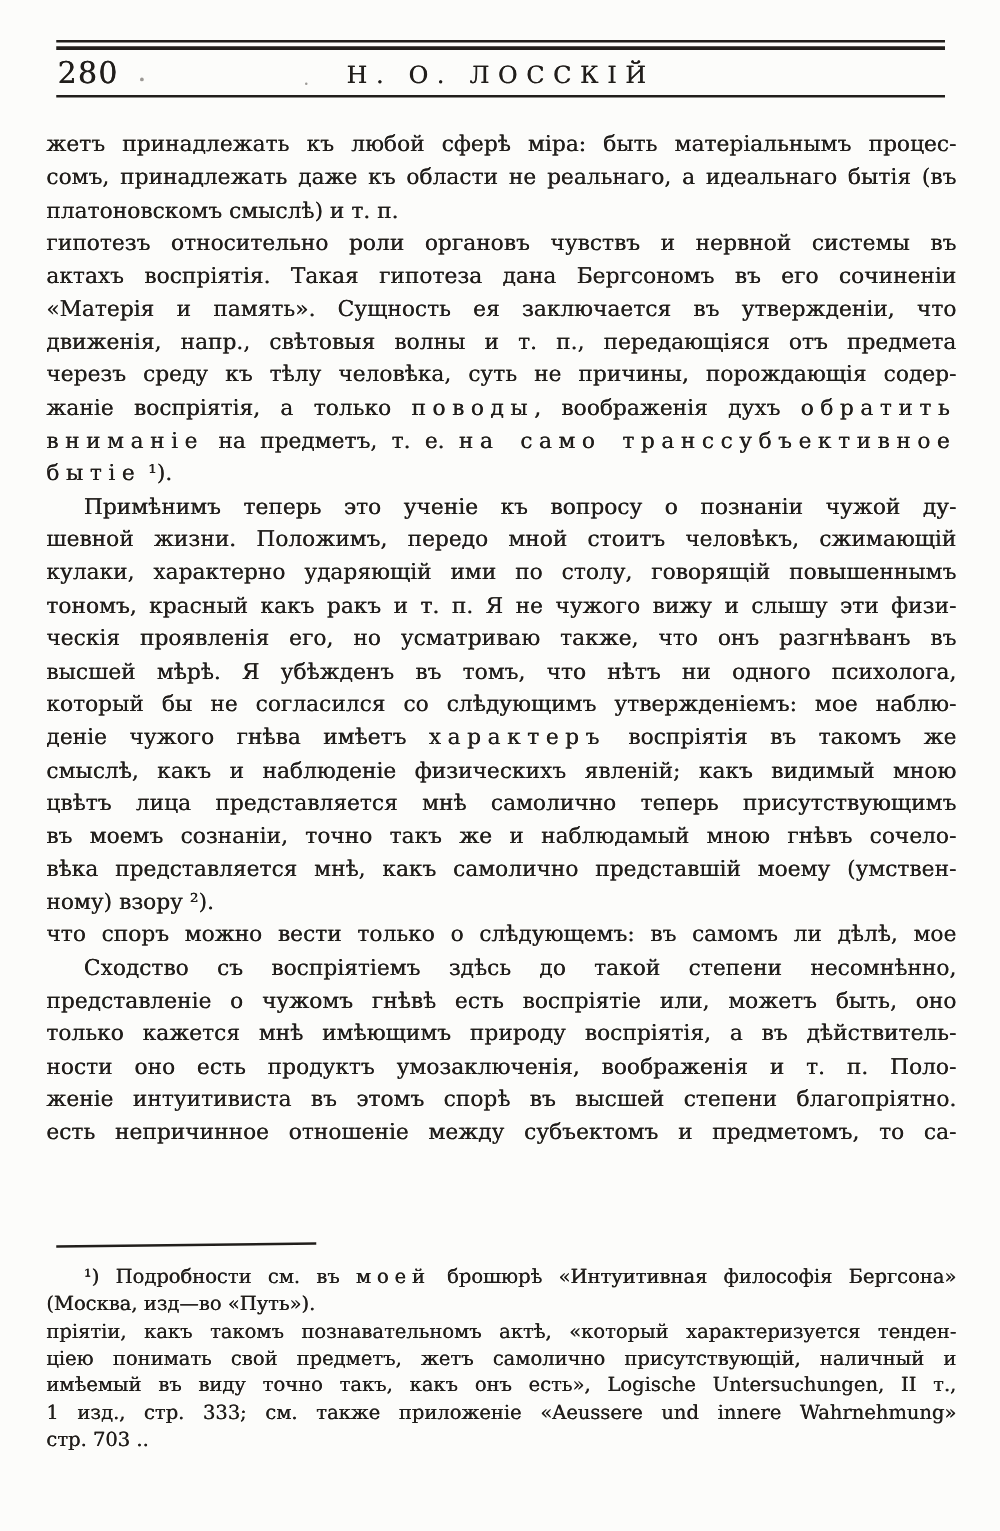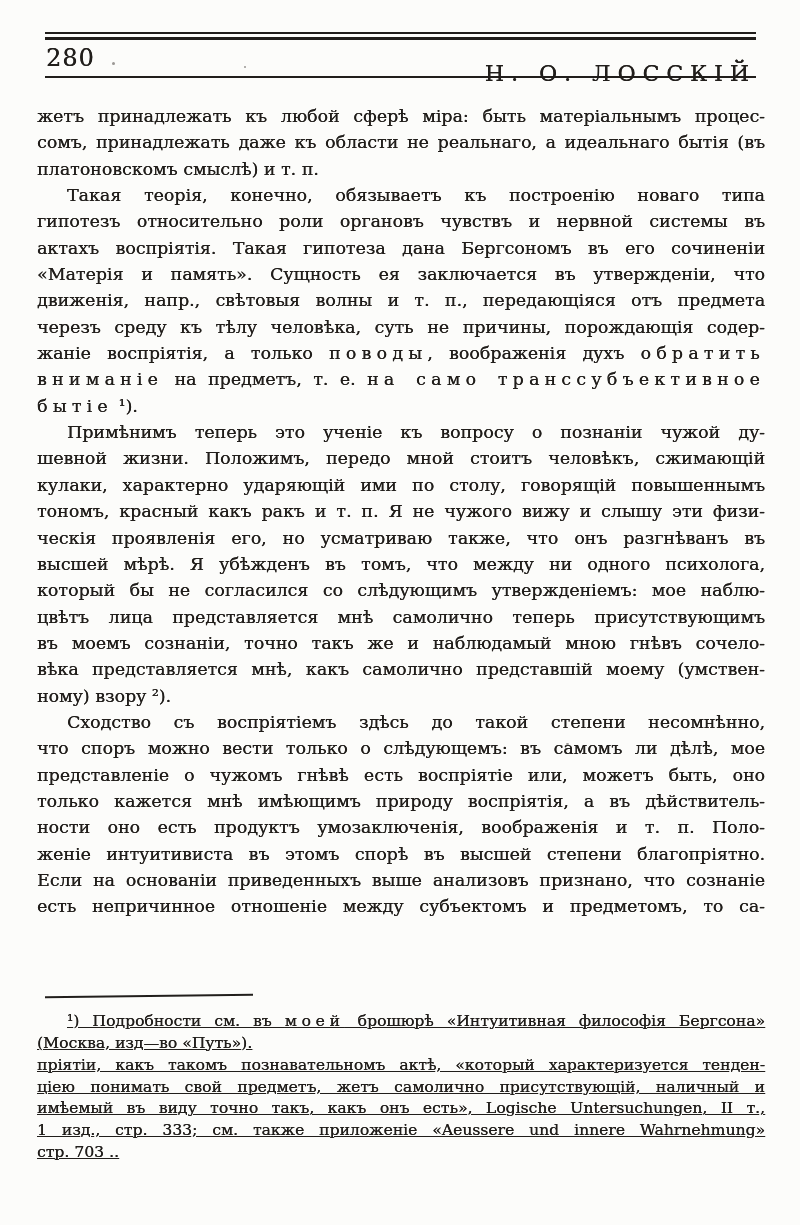--- a/index.html
+++ b/index.html
@@ -18,22 +18,22 @@
   .hdr { position: absolute; top: 32px; left: 45px; width: 711px; }
   .rule-a { height: 2px; background: #211e1b; }
   .rule-b { height: 3px; background: #211e1b; margin-top: 3px; }
   .hdr-row { position: relative; height: 36px; }
   .pageno {
     position: absolute; left: 1px; top: 4px;
     font-size: 24px; letter-spacing: 1px;
   }
   .running-title {
     position: absolute; left: 0; right: 0; top: 9px;
-    text-align: right;
-    font-size: 22px; letter-spacing: 7px; margin-top: 12px;
+    text-align: center;
+    font-size: 19px; letter-spacing: 7px;
   }
   .rule-c { height: 2px; background: #211e1b; }
   
   .bodytext {
     position: absolute; top: 103px; left: 37px; width: 728px;
   }
   .ln {
     font-size: 17.4px;
     line-height: 26.35px;
     height: 26.35px;
@@ -48,21 +48,20 @@
   .fn-rule {
     position: absolute; top: 995px; left: 45px;
     width: 208px; height: 2px; background: #211e1b;
     transform: rotate(-0.7deg);
   }
   .footnotes { position: absolute; top: 1011px; left: 37px; width: 728px; }
   .footnotes .ln {
     font-size: 15.6px;
     line-height: 21.6px;
     height: 21.6px;
-    text-decoration: underline;
   }
   .fnote { margin-bottom: 1px; }
   
   .speck { position: absolute; background: #4a463f; border-radius: 50%; opacity: .55; }
   .speck1 { left: 112px; top: 62px; width: 3px; height: 3px; }
   .speck2 { left: 566px; top: 743px; width: 3px; height: 2px; }
   .speck3 { left: 244px; top: 66px; width: 2px; height: 2px; }
 </style>
 </head>
 <body>
@@ -79,51 +78,51 @@
     <div class="rule-c"></div>
   </header>
 
   <main class="bodytext" id="bodytext">
       <div>
         <div class="ln"><span>жетъ принадлежать къ любой сферѣ міра: быть матеріальнымъ процес-</span></div>
         <div class="ln"><span>сомъ, принадлежать даже къ области не реальнаго, а идеальнаго бытія (въ</span></div>
         <div class="ln left"><span>платоновскомъ смыслѣ) и т. п.</span></div>
       </div>
       <div>
-        <div class="ln ind"><span>Такая теорія, конечно, обязываетъ къ построенію новаго типа</span></div>
         <div class="ln"><span>гипотезъ относительно роли органовъ чувствъ и нервной системы въ</span></div>
         <div class="ln"><span>актахъ воспріятія. Такая гипотеза дана Бергсономъ въ его сочиненіи</span></div>
         <div class="ln"><span>«Матерія и память». Сущность ея заключается въ утвержденіи, что</span></div>
         <div class="ln"><span>движенія, напр., свѣтовыя волны и т. п., передающіяся отъ предмета</span></div>
         <div class="ln"><span>черезъ среду къ тѣлу человѣка, суть не причины, порождающія содер-</span></div>
         <div class="ln"><span>жаніе воспріятія, а только </span><span class="sp">поводы</span><span>, воображенія духъ </span><span class="sp">обратить</span></div>
         <div class="ln"><span class="sp">вниманіе</span><span> на предметъ, т. е. </span><span class="sp">на само транссубъективное</span></div>
         <div class="ln left"><span class="sp">бытіе</span><span> ¹).</span></div>
       </div>
       <div>
         <div class="ln ind"><span>Примѣнимъ теперь это ученіе къ вопросу о познаніи чужой ду-</span></div>
         <div class="ln"><span>шевной жизни. Положимъ, передо мной стоитъ человѣкъ, сжимающій</span></div>
         <div class="ln"><span>кулаки, характерно ударяющій ими по столу, говорящій повышеннымъ</span></div>
         <div class="ln"><span>тономъ, красный какъ ракъ и т. п. Я не чужого вижу и слышу эти физи-</span></div>
         <div class="ln"><span>ческія проявленія его, но усматриваю также, что онъ разгнѣванъ въ</span></div>
-        <div class="ln"><span>высшей мѣрѣ. Я убѣжденъ въ томъ, что между ни одного психолога,</span></div>
+        <div class="ln"><span>высшей мѣрѣ. Я убѣжденъ въ томъ, что нѣтъ ни одного психолога,</span></div>
         <div class="ln"><span>который бы не согласился со слѣдующимъ утвержденіемъ: мое наблю-</span></div>
+        <div class="ln"><span>деніе чужого гнѣва имѣетъ </span><span class="sp">характеръ</span><span> воспріятія въ такомъ же</span></div>
+        <div class="ln"><span>смыслѣ, какъ и наблюденіе физическихъ явленій; какъ видимый мною</span></div>
         <div class="ln"><span>цвѣтъ лица представляется мнѣ самолично теперь присутствующимъ</span></div>
         <div class="ln"><span>въ моемъ сознаніи, точно такъ же и наблюдамый мною гнѣвъ сочело-</span></div>
         <div class="ln"><span>вѣка представляется мнѣ, какъ самолично представшій моему (умствен-</span></div>
         <div class="ln left"><span>ному) взору ²).</span></div>
       </div>
       <div>
+        <div class="ln"><span>что споръ можно вести только о слѣдующемъ: въ самомъ ли дѣлѣ, мое</span></div>
         <div class="ln ind"><span>Сходство съ воспріятіемъ здѣсь до такой степени несомнѣнно,</span></div>
-        <div class="ln"><span>что споръ можно вести только о слѣдующемъ: въ самомъ ли дѣлѣ, мое</span></div>
         <div class="ln"><span>представленіе о чужомъ гнѣвѣ есть воспріятіе или, можетъ быть, оно</span></div>
         <div class="ln"><span>только кажется мнѣ имѣющимъ природу воспріятія, а въ дѣйствитель-</span></div>
         <div class="ln"><span>ности оно есть продуктъ умозаключенія, воображенія и т. п. Поло-</span></div>
         <div class="ln"><span>женіе интуитивиста въ этомъ спорѣ въ высшей степени благопріятно.</span></div>
-        <div class="ln"><span>Если на основаніи приведенныхъ выше анализовъ признано, что сознаніе</span></div>
         <div class="ln"><span>есть непричинное отношеніе между субъектомъ и предметомъ, то са-</span></div>
       </div>
     </main>
 
   <div class="fn-rule"></div>
 
   <section class="footnotes" id="footnotes">
       <div class="fnote">
         <div class="ln ind"><span>¹) Подробности см. въ </span><span class="sp">моей</span><span> брошюрѣ «Интуитивная философія Бергсона»</span></div>
         <div class="ln left"><span>(Москва, изд—во «Путь»).</span></div>

